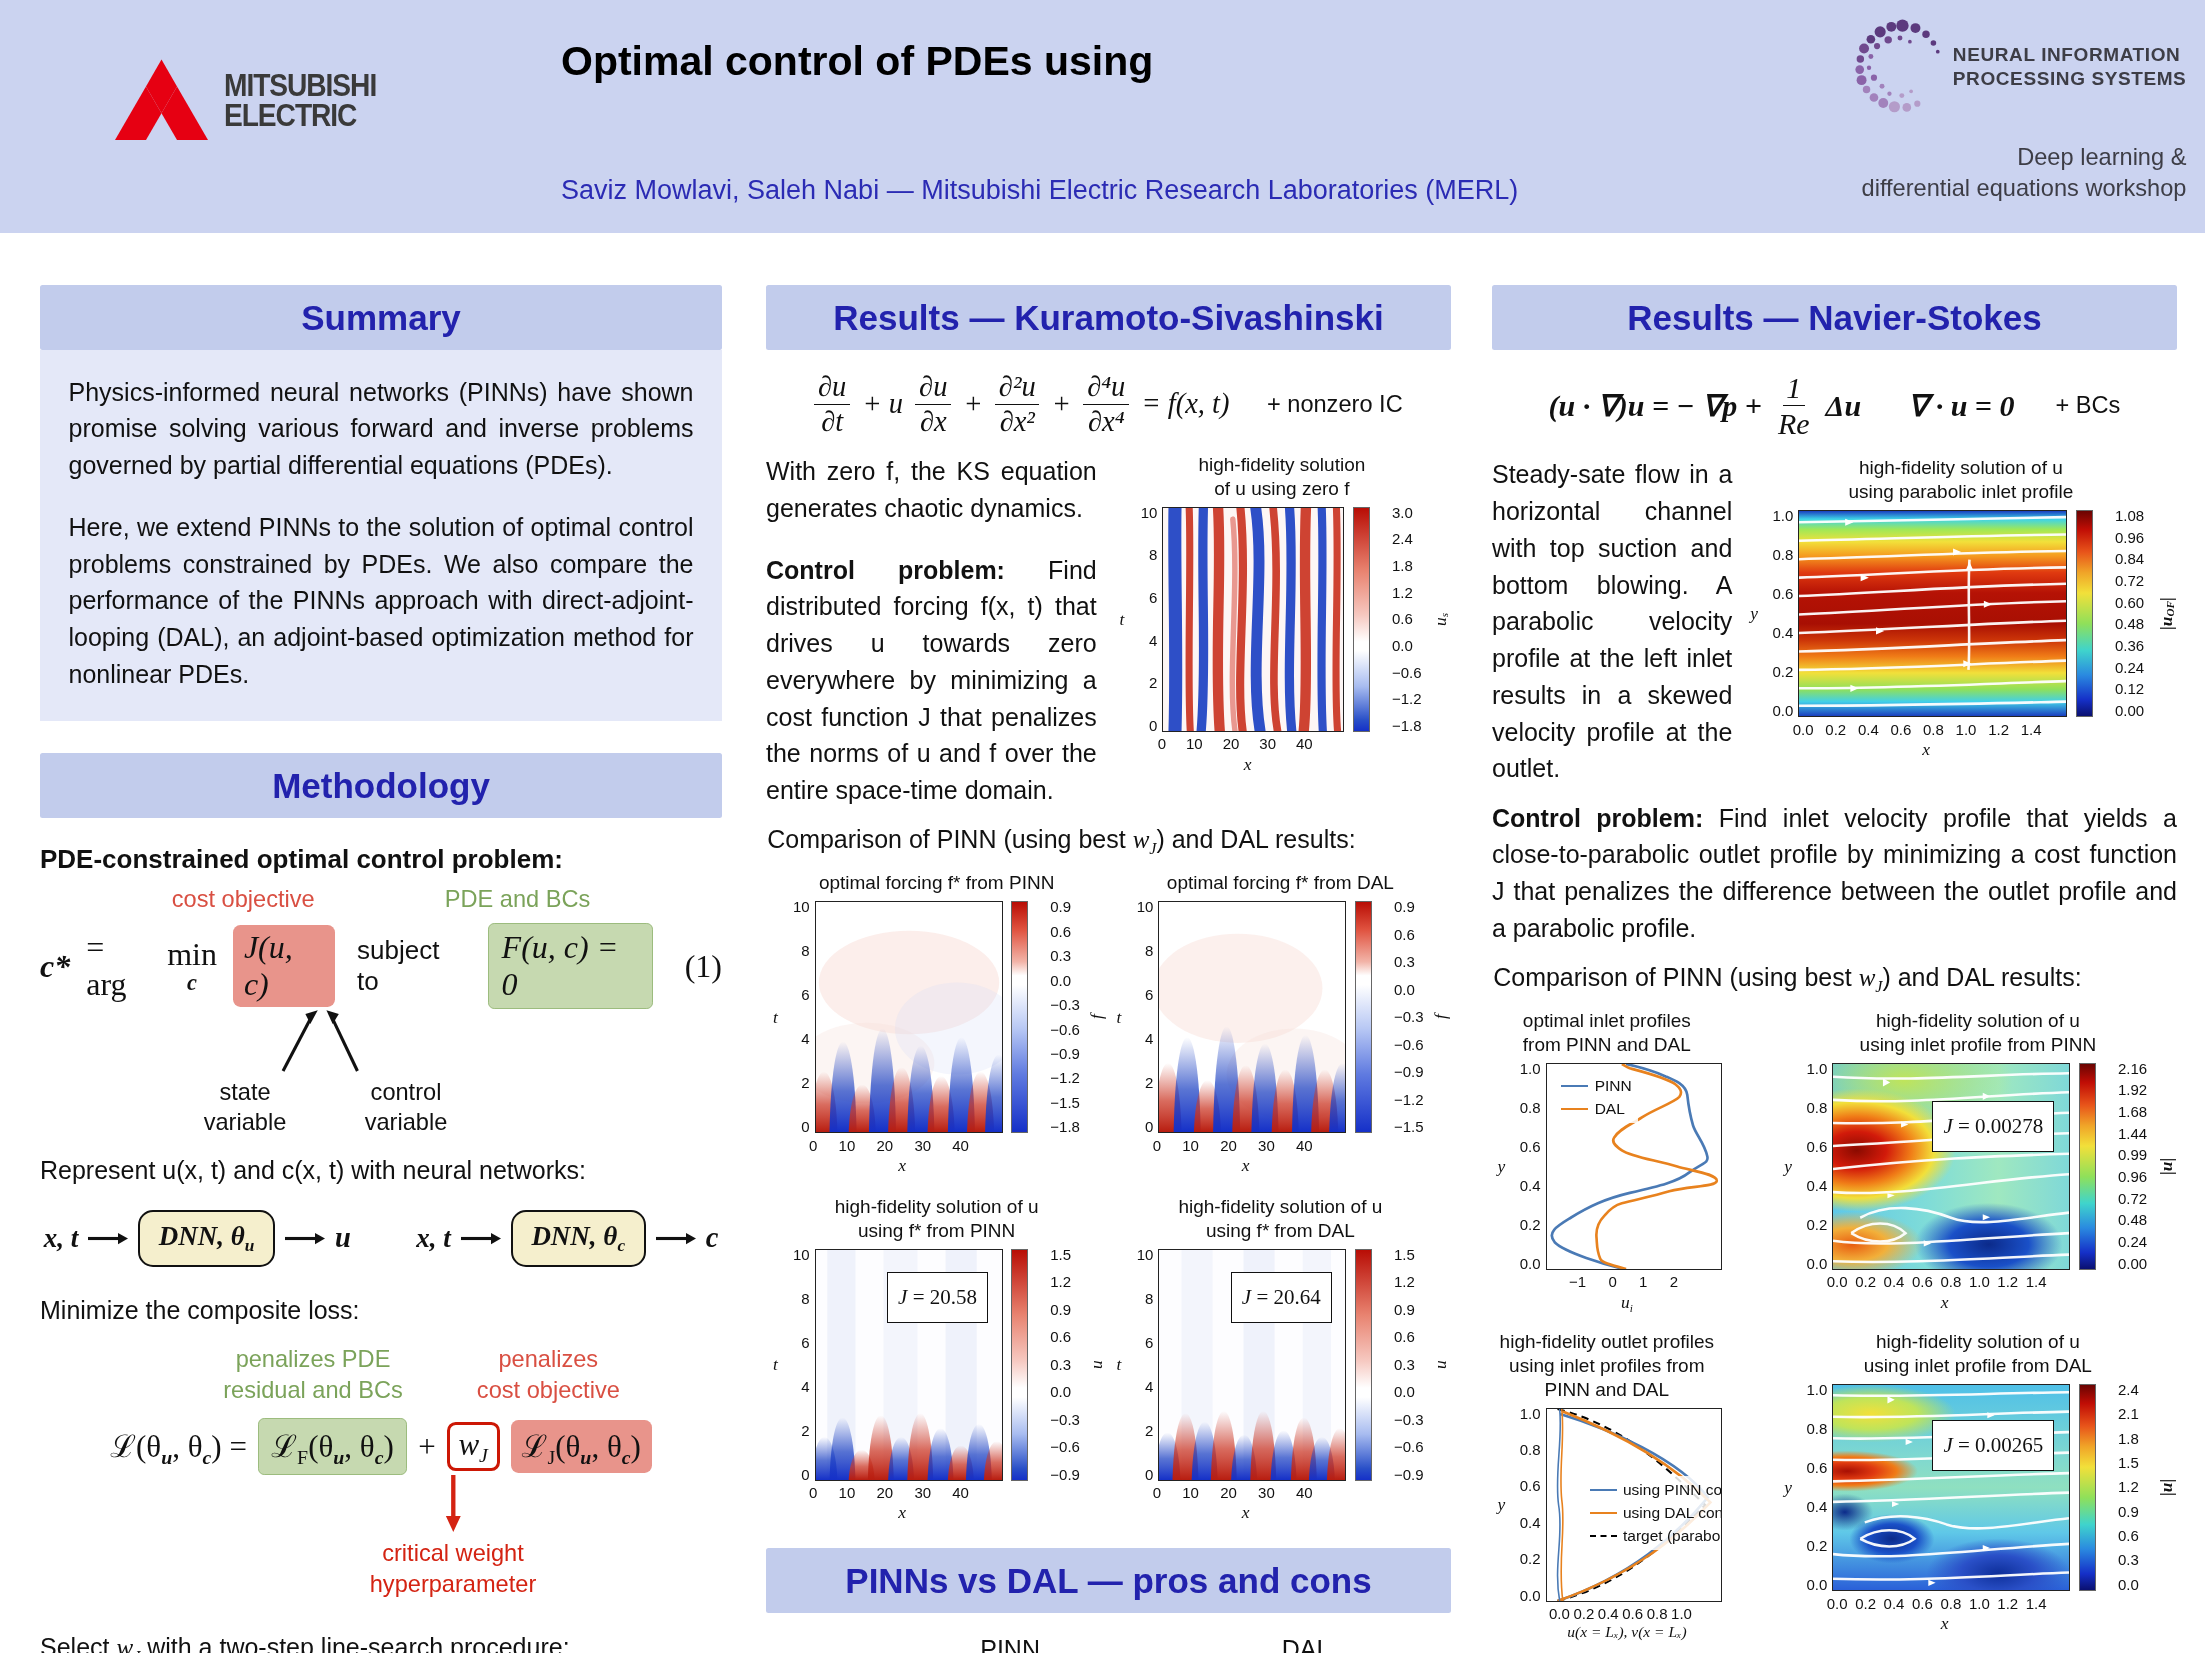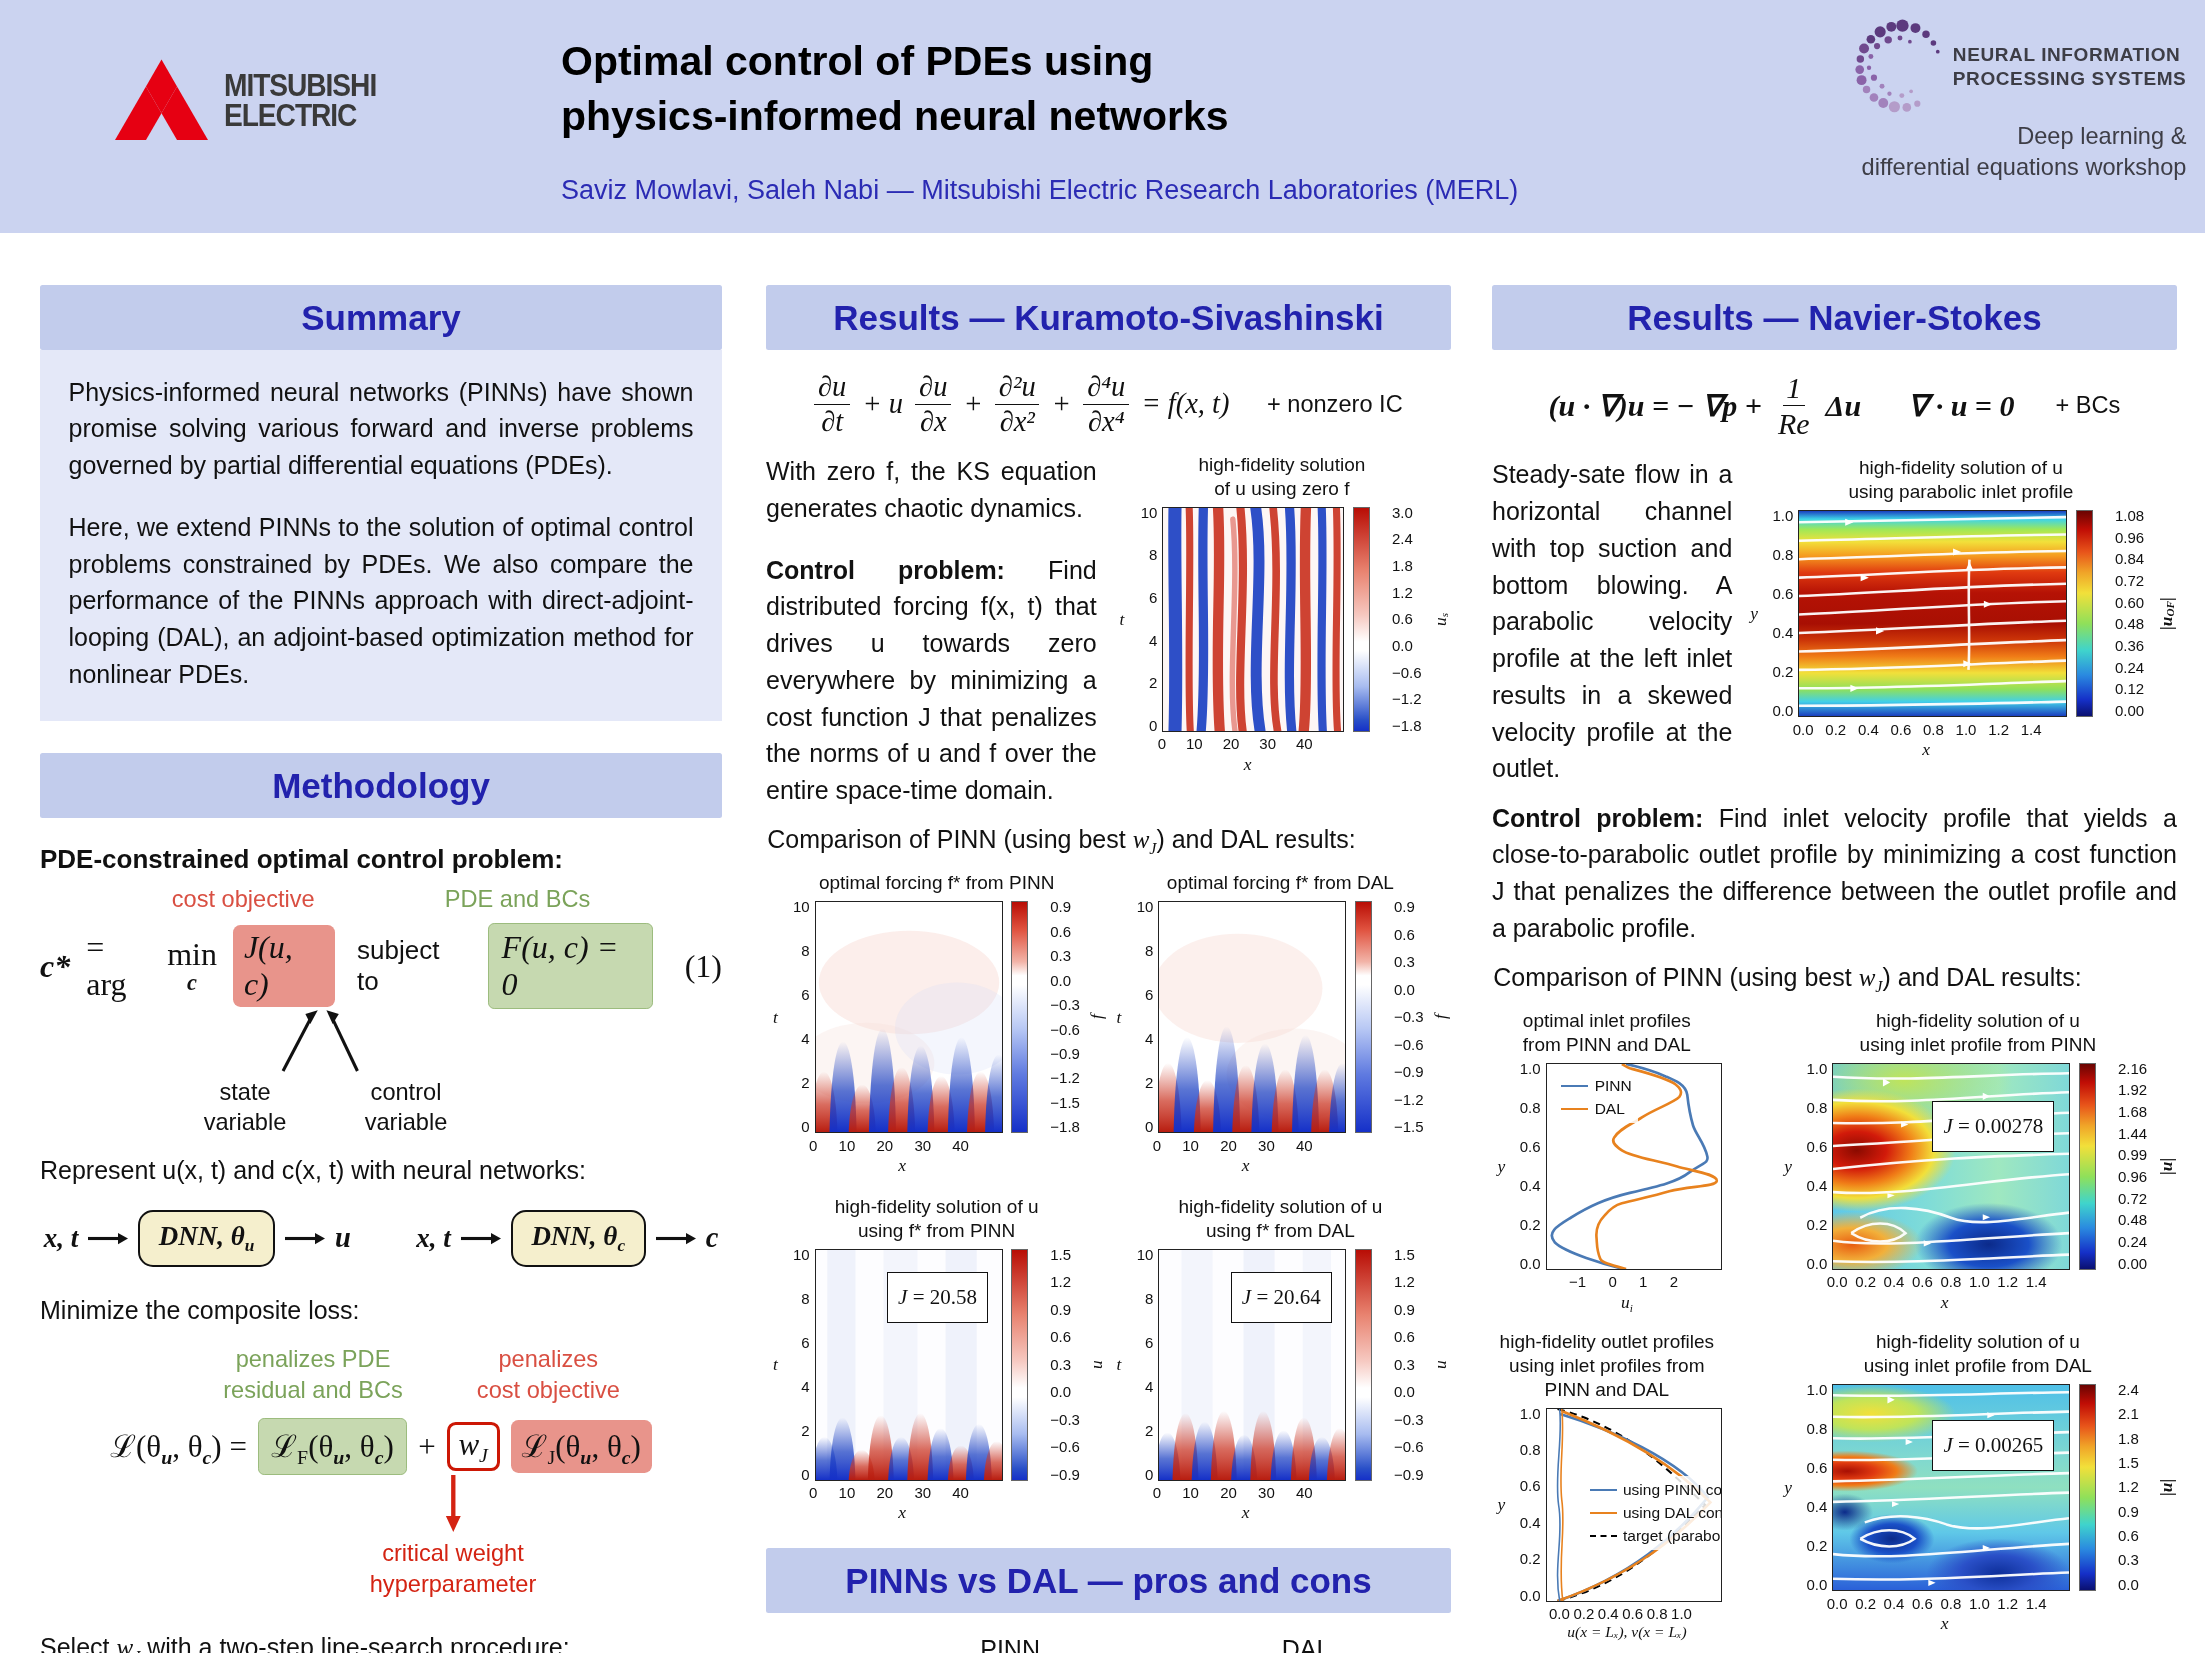--- a/index.html
+++ b/index.html
@@ -7,21 +7,21 @@
        font-family:"Liberation Sans",sans-serif;color:#111;overflow:hidden;}
   
   #banner{position:absolute;left:0;top:0;width:2205px;height:233px;background:#cbd3f0;}
   .melogo{position:absolute;left:115px;top:59px;display:flex;align-items:center;gap:16px;}
   .metext{color:#3a3a3a;font-weight:bold;font-size:32px;line-height:0.95;letter-spacing:-1.2px;transform:scaleX(.88);transform-origin:left;}
   .ptitle{position:absolute;left:561px;top:34px;font-weight:bold;font-size:41px;line-height:1.35;color:#000;}
   .pauthors{position:absolute;left:561px;top:175px;font-size:27px;color:#2b2bb4;}
   .neurips{position:absolute;right:18.6px;top:12.4px;width:385px;text-align:right;}
   .nrow{display:flex;align-items:center;justify-content:flex-end;gap:1px;}
   .ntext{font-size:19px;font-weight:bold;color:#3d3d46;letter-spacing:0.6px;line-height:1.25;text-align:left;}
-  .wtext{font-size:23.6px;color:#3d3d46;line-height:1.3;margin-top:0;}
+  .wtext{font-size:23.6px;color:#3d3d46;line-height:1.3;margin-top:21px;}
   
   .col{position:absolute;top:285px;}
   #col-left{left:40px;width:682px;}
   #col-mid{left:766px;width:685px;}
   #col-right{left:1492px;width:685px;}
   .shead{height:65px;background:#c2ccec;border-radius:2.5px;display:flex;align-items:center;justify-content:center;
          font-size:35px;font-weight:bold;color:#2222ad;}
   
   .body-lav{background:#e4e8f8;padding:23.6px 28.5px 28.5px 28.5px;}
   .para{font-size:25px;line-height:1.47;text-align:justify;}
@@ -121,21 +121,20 @@
       <polygon points="50,57.7 33.3,28.9 0,86.6 33.3,86.6" fill="#e60012"></polygon>
       <polygon points="50,57.7 66.7,28.9 100,86.6 66.7,86.6" fill="#e60012"></polygon>
     </svg>
     <div class="metext">
       <div>MITSUBISHI</div>
       <div>ELECTRIC</div>
     </div>
   </div>
   <div class="ptitle">
     <div>Optimal control of PDEs using</div>
-    <div>physics-informed neural networks</div>
   </div>
   <div class="pauthors">Saviz Mowlavi, Saleh Nabi — Mitsubishi Electric Research Laboratories (MERL)</div>
   <div class="neurips">
     <div class="nrow">
       <svg width="109" height="109" viewBox="0 0 176 176">
         <g fill="#5c3a7e">
           <circle cx="96" cy="22" r="10"></circle>
             <circle cx="117" cy="26" r="8"></circle>
             <circle cx="134" cy="36" r="6"></circle>
           <circle cx="146" cy="50" r="4.5"></circle>

